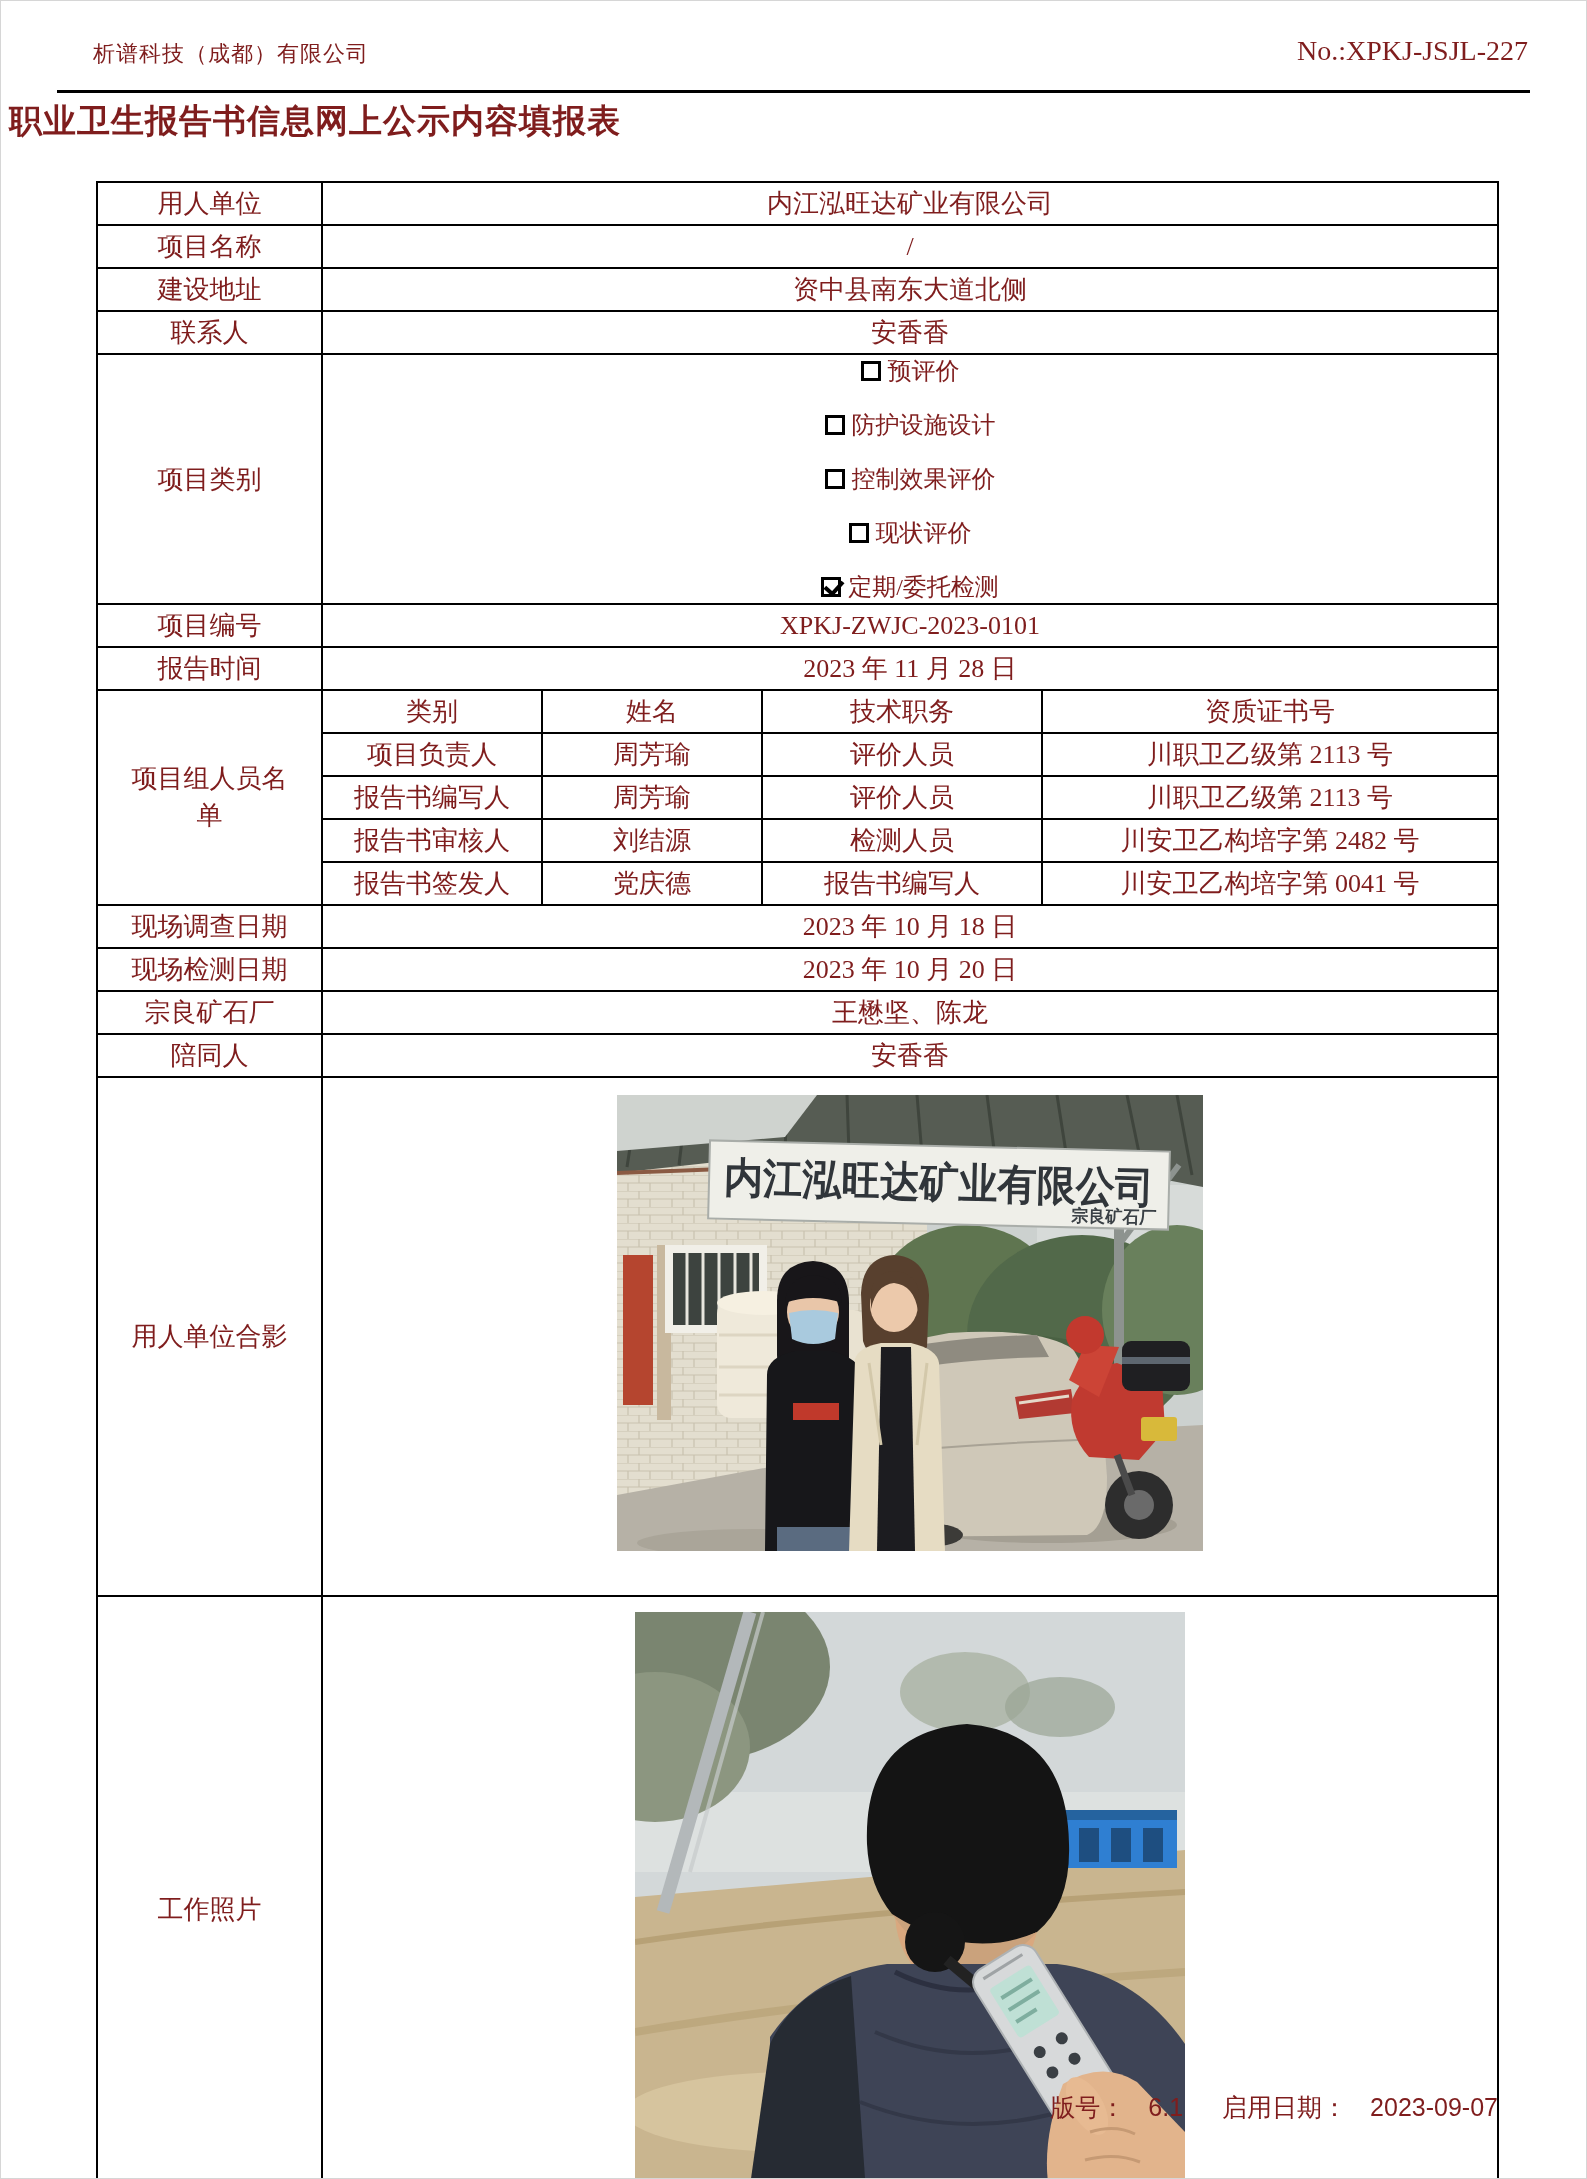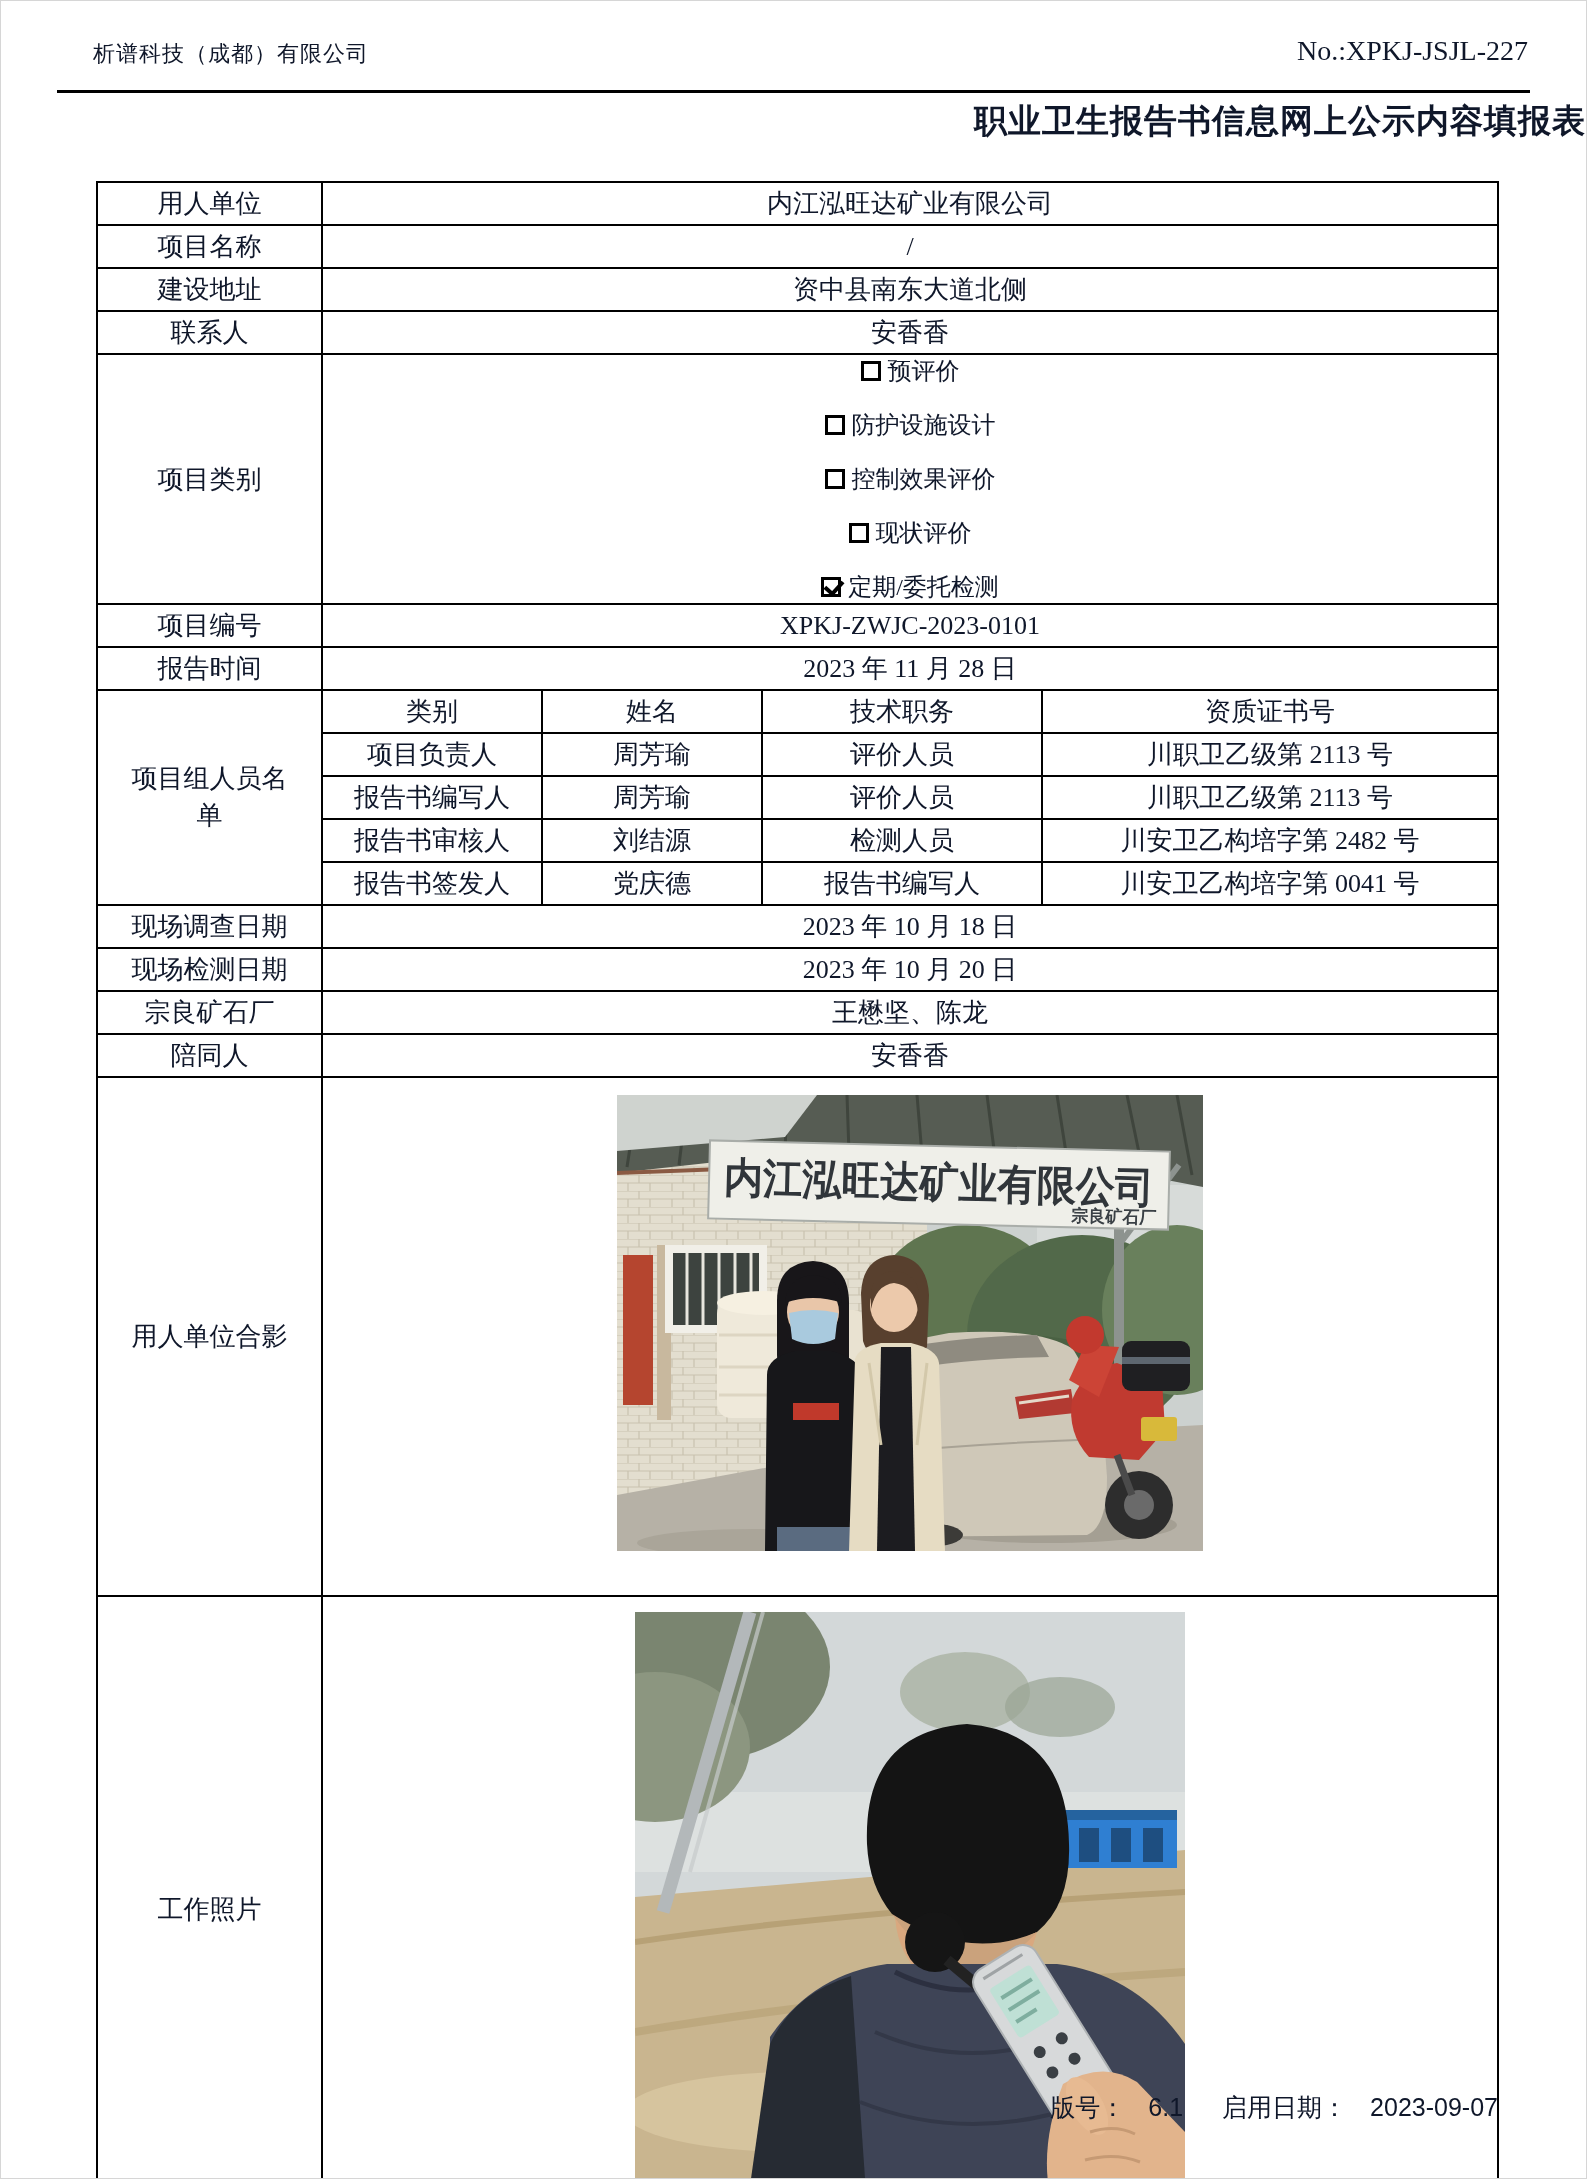--- a/index.html
+++ b/index.html
@@ -3,39 +3,39 @@
 <meta charset="utf-8">
 <style>
   html,body{margin:0;padding:0;background:#ffffff;}
   .page{
     position:relative;
     width:1587px;height:2179px;
     background:#ffffff;
     border:1px solid #d6d6d6;
     box-sizing:border-box;
     font-family:"Liberation Serif", serif;
-    color:#0f172a;
+    color:#7f1d1d;
     overflow:hidden;
   }
   
   .header-left{
     position:absolute;left:92px;top:38px;
     font-size:22px;letter-spacing:1px;
   }
   .header-right{
     position:absolute;right:58px;top:34px;
     font-size:28px;font-family:"Liberation Serif",serif;
   }
   .header-rule{
     position:absolute;left:56px;right:56px;top:89px;
     border-top:3px solid #000;height:0;
   }
   .doc-title{
     position:absolute;left:8px;right:0;top:98px;
-    text-align:right;
+    text-align:left;
     font-family:"Liberation Sans",sans-serif;
     font-weight:bold;font-size:33px;letter-spacing:1px;
   }
   
   table.form{
     position:absolute;left:95px;top:180px;
     width:1401px;
     border-collapse:collapse;table-layout:fixed;
   }
   table.form td{

